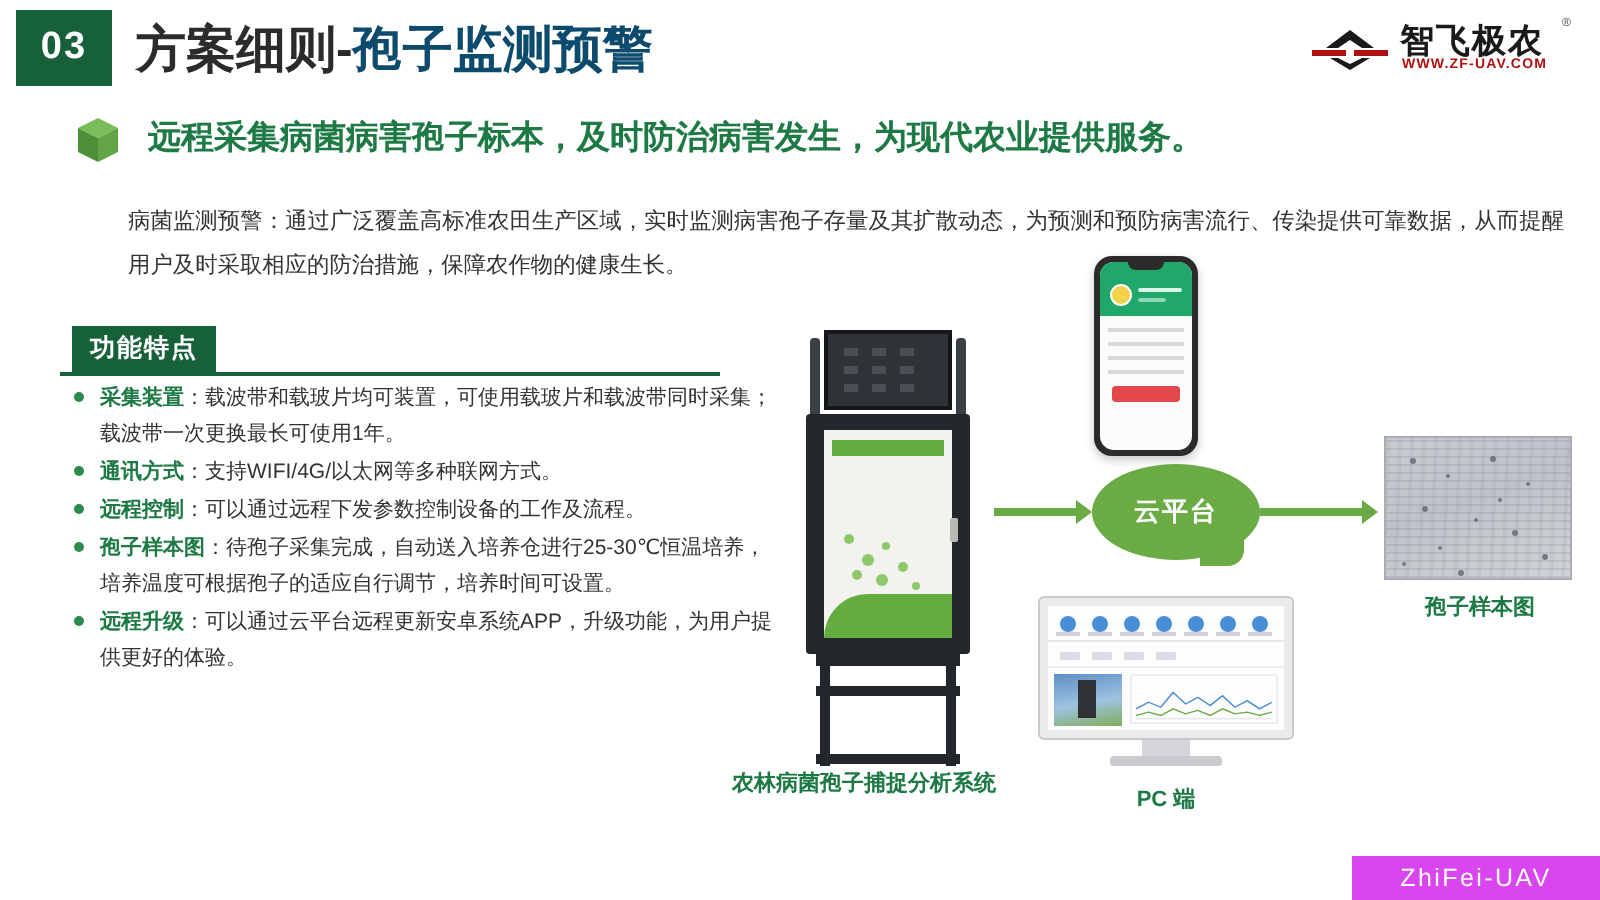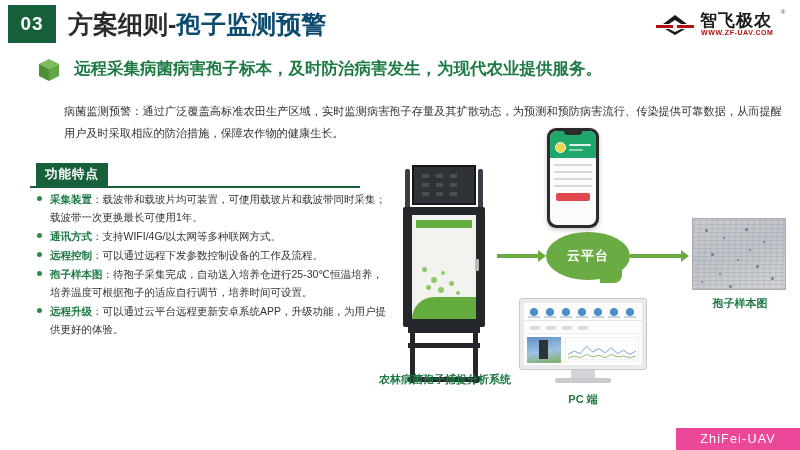--- a/index.html
+++ b/index.html
@@ -124,22 +124,22 @@
   }
   .spore-dot { position:absolute; background:#8dc96a; border-radius:50%; }
   #dev-handle {
     position:absolute; right:6px; top:52px; width:4px; height:12px;
     background:#b9b9b4; border-radius:1px;
   }
   #dev-legs { position:absolute; left:12px; top:162px; width:72px; height:56px; }
   .leg-bar { position:absolute; background:#23262a; }
 
   #dev-caption {
-    position:absolute; left:366px; top:372px; width:158px;
-    text-align:center; font-size:11px; font-weight:bold; color:#1d7a45;
+    position:absolute; left:366px; top:384px; width:158px;
+    text-align:left; font-size:11px; font-weight:bold; color:#1d7a45;
   }
 
   
   #cloud {
     position:absolute; left:546px; top:232px; width:84px; height:48px;
     background:#6aab43; border-radius:50%;
     display:flex; align-items:center; justify-content:center;
     color:#ffffff; font-size:13px; font-weight:bold; letter-spacing:1px;
   }
   #cloud-tail {
@@ -198,21 +198,21 @@
     background:#c9cbce; border-radius:2px;
   }
   #pc-caption {
     position:absolute; left:527px; top:392px; width:112px;
     text-align:center; font-size:11px; font-weight:bold; color:#1d7a45;
   }
 
   
   #watermark {
     position:absolute; left:676px; top:428px; width:124px; height:22px;
-    background:#ec4899; color:#ffffff;
+    background:#d946ef; color:#ffffff;
     font-size:12.5px; letter-spacing:1.2px;
     display:flex; align-items:center; justify-content:center;
   }
 </style>
 </head>
 <body>
 
 <div id="header">
   <div id="num-block">03</div>
   <div id="title">

